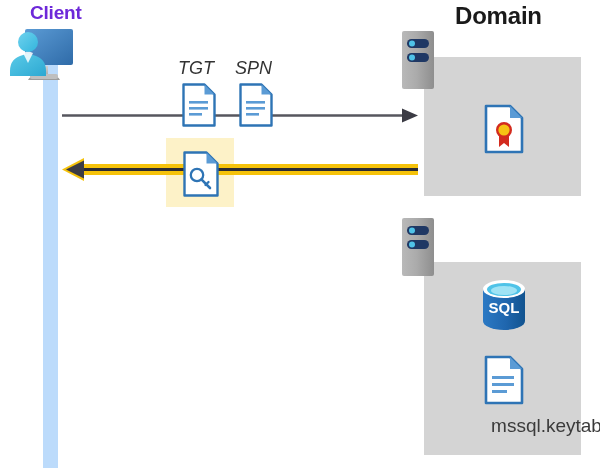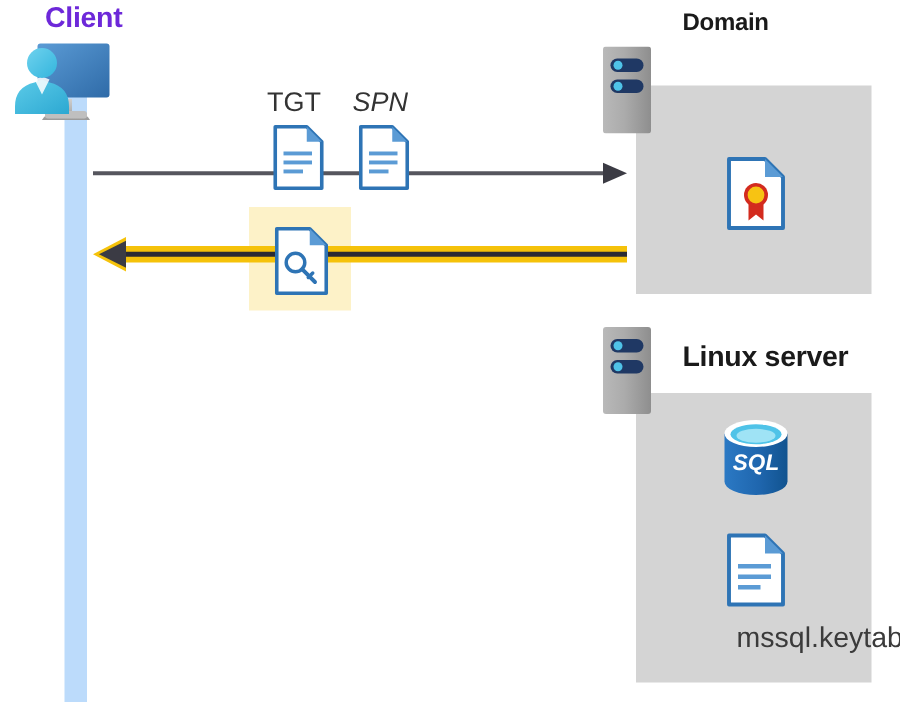--- a/index.html
+++ b/index.html
@@ -14,30 +14,30 @@
   .abs{position:absolute;}
 
   
   .lbl-client{
     left:30px; top:2px;
     font-size:19px; font-weight:bold; color:#6d28d9;
     letter-spacing:-0.2px;
   }
   .lbl-dc{
     left:455px; top:4px;
-    font-size:16px; font-weight:bold; color:#1a1a1a;
+    font-size:24px; font-weight:bold; color:#1a1a1a;
     line-height:23px; width:140px;
     letter-spacing:-0.2px;
   }
   .lbl-linux{
     left:455px; top:228px;
     font-size:19px; font-weight:bold; color:#1a1a1a;
     letter-spacing:-0.2px;
   }
-  .lbl-tgt{ left:178px; top:58px; font-size:18px; color:#333; }
+  .lbl-tgt{ left:178px; top:58px; font-size:18px; color:#333;font-style:italic; }
   .lbl-spn{ left:235px; top:58px; font-size:18px; color:#333;font-style:italic; }
   .lbl-keytab{
     left:424px; top:415px; width:149px; text-align:center;
     font-size:19px; color:#3b3b3b;padding-left:48px;
   }
 
   
   .panel{ background:#d4d4d4; }
   .panel-dc{ left:424px; top:57px; width:157px; height:139px; }
   .panel-linux{ left:424px; top:262px; width:157px; height:193px; }
@@ -55,21 +55,21 @@
 
   
   .doc{ width:34px; height:44px; }
   .doc-tgt{ left:182px; top:83px; }
   .doc-spn{ left:239px; top:83px; }
   .doc-key{ left:183px; top:151px; width:36px; height:46px; }
   .doc-cert{ left:484px; top:104px; width:40px; height:50px; }
   .doc-keytab{ left:484px; top:355px; width:40px; height:50px; }
 
   
-  .sql-icon{ left:481px; top:279px; width:46px; height:52px;font-style:italic; }
+  .sql-icon{ left:481px; top:279px; width:46px; height:52px; }
 
   
   .highlight{ left:166px; top:138px; width:68px; height:69px; background:#fdf2c8; }
 
   
   .line-black{ left:62px; top:114px; width:356px; height:3px; }
   .line-yellow{ left:62px; top:163px; width:356px; height:13px; }
 </style>
 </head>
 <body>
@@ -229,19 +229,18 @@
       <rect x="8" y="35" width="15" height="3" fill="#5b9bd5"></rect>
     </svg>
   </div>
 
   <div class="abs lbl-client">Client</div>
 
   <div class="abs lbl-dc">
     <div>Domain</div>
   </div>
 
-  <div class="abs lbl-linux">Linux server</div>
 
   <div class="abs lbl-tgt">TGT</div>
   <div class="abs lbl-spn">SPN</div>
   <div class="abs lbl-keytab">mssql.keytab</div>
 
 </div>
 
 </body></html>

